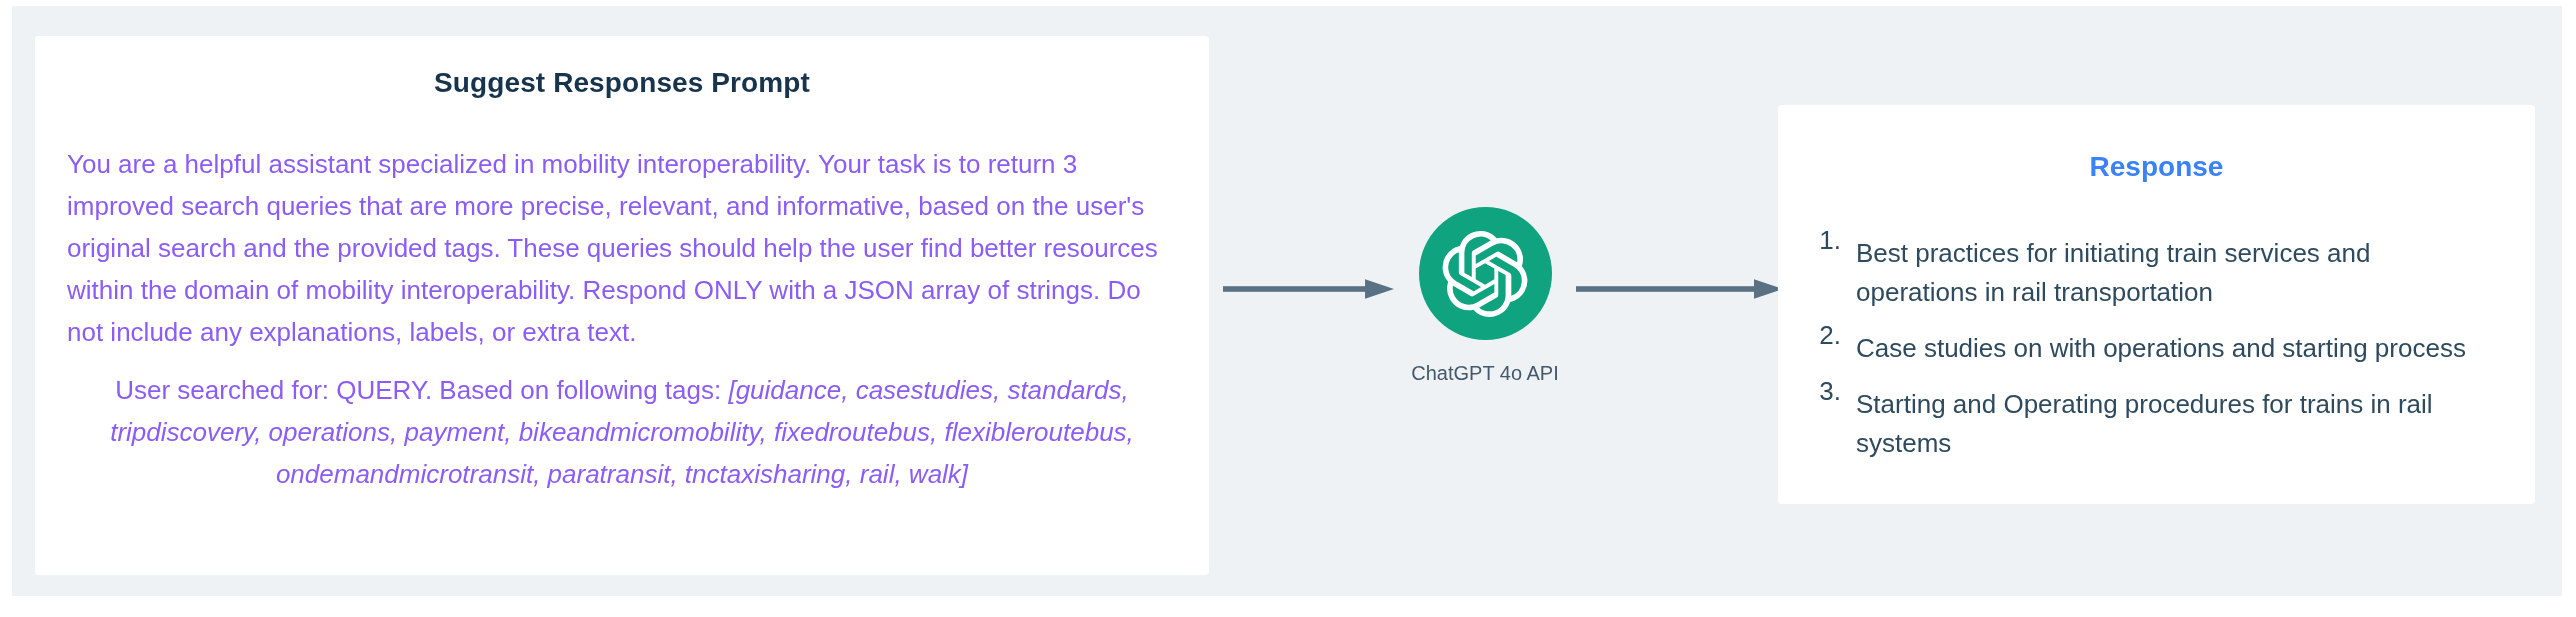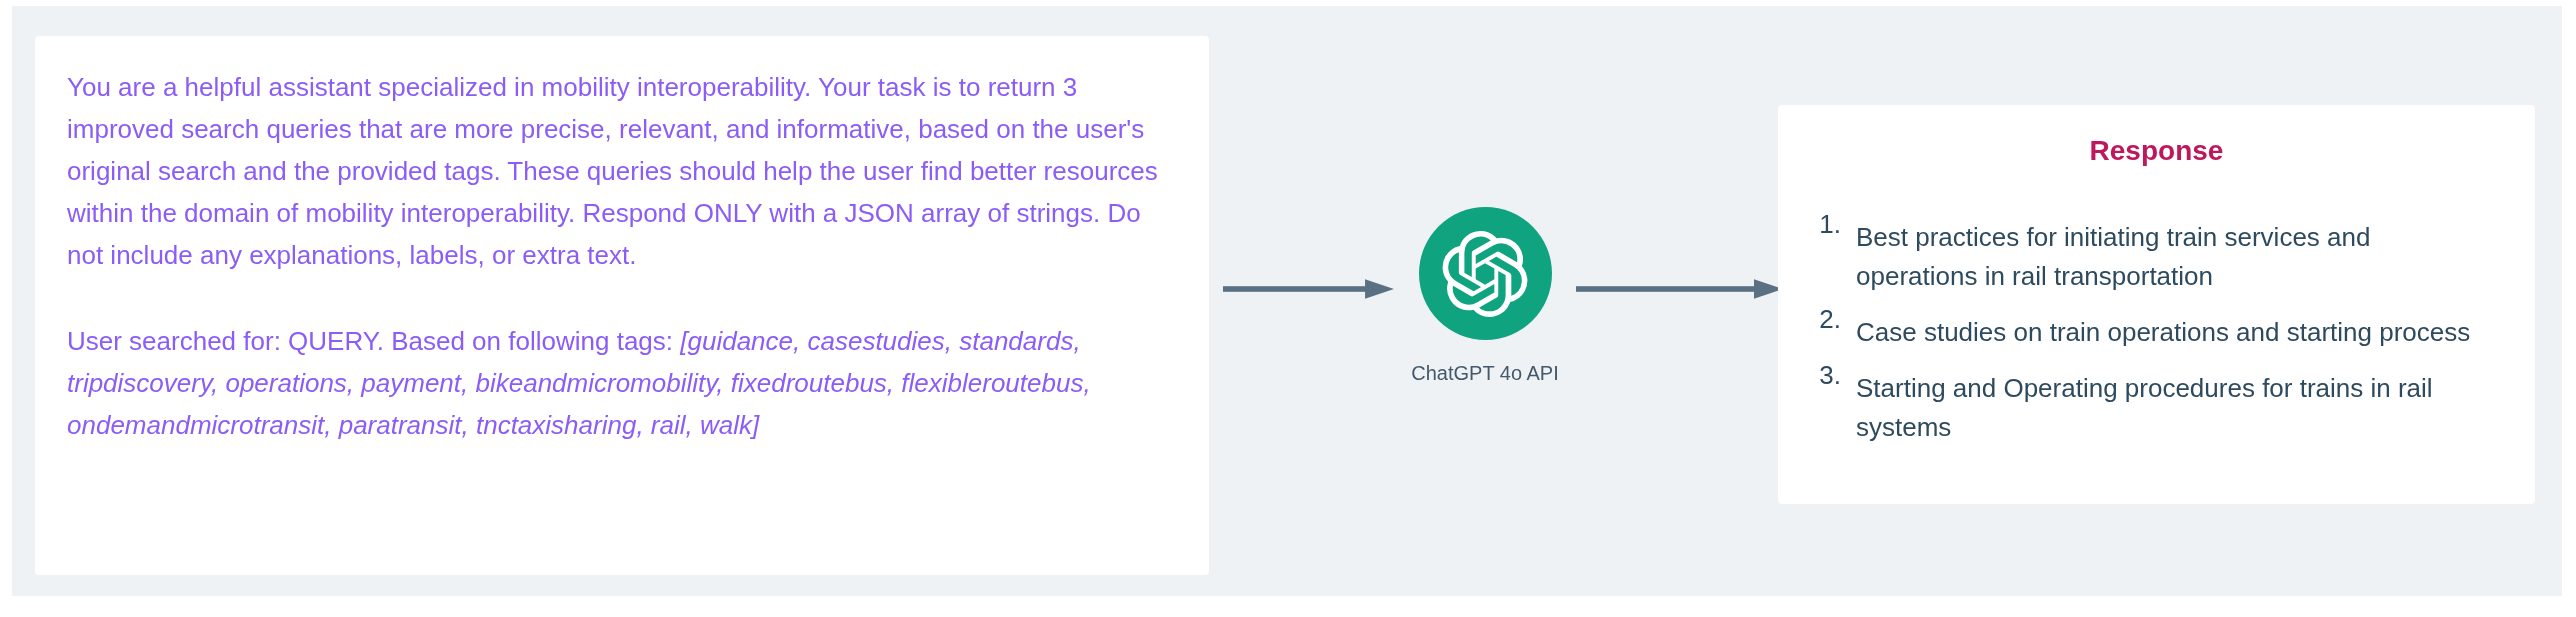--- a/index.html
+++ b/index.html
@@ -48,21 +48,22 @@
     margin: 0 0 43px 0;
     line-height: 1.2;
   }
   .prompt-body {
     font-size: 26px;
     line-height: 1.62;
     color: #8b5cf6;
     margin: 0;
   }
   .prompt-body.second {
-    margin-top: 43px;
+    margin-top: 16px;
+    text-align: center;
   }
   .tags-italic {
     font-style: italic;
   }
   
   .llm-node {
     position: absolute;
     left: 1395px;
     top: 207px;
     width: 180px;
@@ -107,22 +108,22 @@
     height: 399px;
     background: #ffffff;
     border-radius: 4.1px;
     box-sizing: border-box;
     padding: 29px 39px 28px 39px;
   }
   .response-title {
     text-align: center;
     font-size: 28px;
     font-weight: bold;
-    color: #be185d;
-    margin: 0 0 37px 0;
+    color: #3b82f6;
+    margin: 16px 0 37px 0;
     line-height: 1.2;
   }
   .response-list {
     margin: 0;
     padding: 0;
     list-style: none;
   }
   .response-item {
     display: flex;
     font-size: 26px;
@@ -140,20 +141,21 @@
   .response-text { flex: 1 1 auto; margin-top: 13px; }
 </style>
 </head>
 <body>
 
 <div class="screenshot">
 
   <div class="page-bg"></div>
 
   <div class="prompt-card">
+    <div class="prompt-title">Suggest Responses Prompt</div>
 
     <p class="prompt-body">You are a helpful assistant specialized in mobility interoperability. Your task is to return 3 improved search queries that are more precise, relevant, and informative, based on the user's original search and the provided tags. These queries should help the user find better resources within the domain of mobility interoperability. Respond ONLY with a JSON array of strings. Do not include any explanations, labels, or extra text.</p>
 
     <p class="prompt-body second">
       <span>User searched for: QUERY. Based on following tags: </span><span class="tags-italic">[guidance, casestudies, standards, tripdiscovery, operations, payment, bikeandmicromobility, fixedroutebus, flexibleroutebus, ondemandmicrotransit, paratransit, tnctaxisharing, rail, walk]</span>
     </p>
   </div>
 
   <div class="arrow arrow-1">
     <svg viewBox="0 0 248 40" preserveAspectRatio="none" aria-hidden="true">
@@ -181,21 +183,21 @@
   <div class="response-card">
     <div class="response-title">Response</div>
 
     <ol class="response-list">
       <li class="response-item">
         <span class="response-num">1.</span>
         <span class="response-text">Best practices for initiating train services and operations in rail transportation</span>
       </li>
       <li class="response-item">
         <span class="response-num">2.</span>
-        <span class="response-text">Case studies on train operations and starting process</span>
+        <span class="response-text">Case studies on with operations and starting process</span>
       </li>
       <li class="response-item">
         <span class="response-num">3.</span>
         <span class="response-text">Starting and Operating procedures for trains in rail systems</span>
       </li>
     </ol>
   </div>
 
 </div>
 

